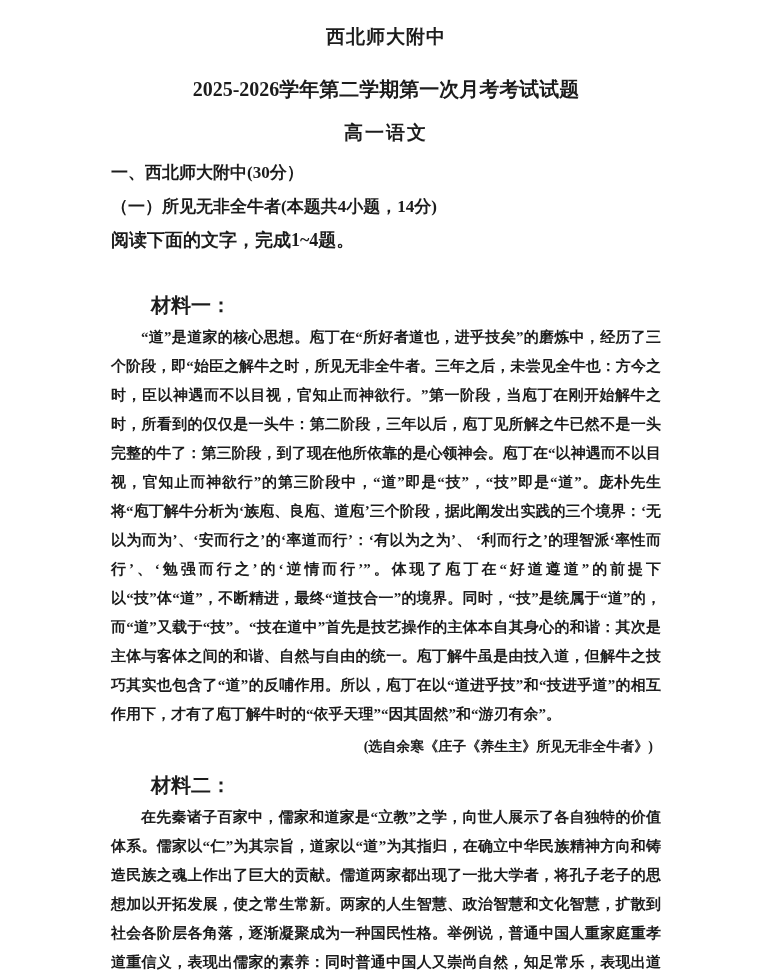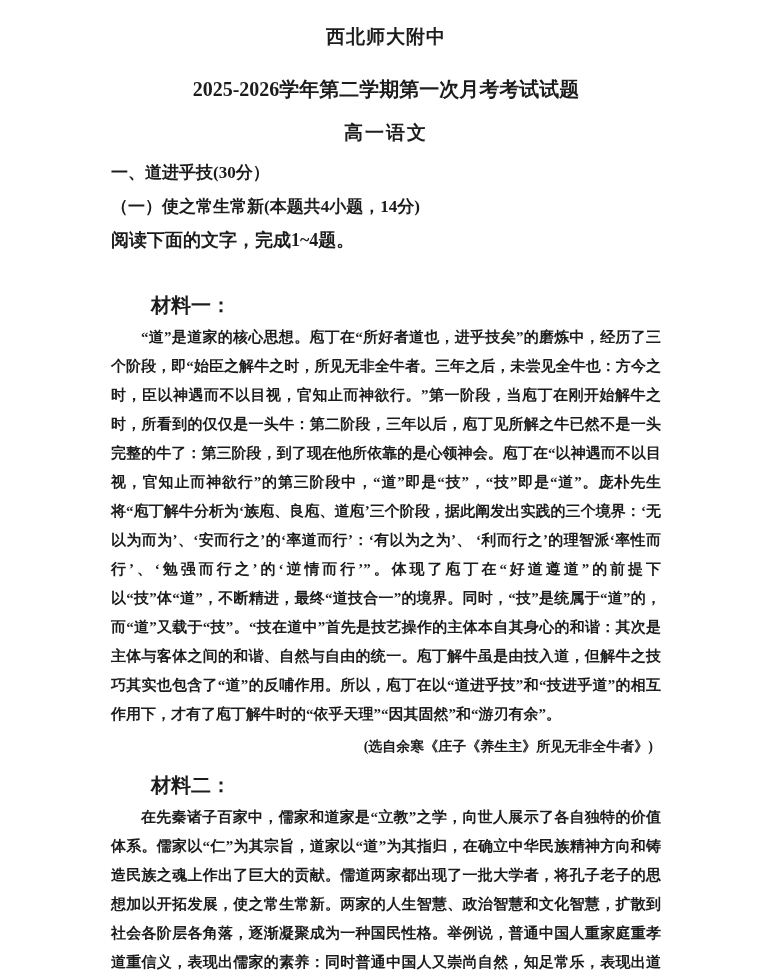--- a/index.html
+++ b/index.html
@@ -79,23 +79,23 @@
 <body>
 
 <div class="page">
 
   <h1 class="title-school">西北师大附中</h1>
 
   <h2 class="title-exam">2025-2026学年第二学期第一次月考考试试题</h2>
 
   <h2 class="title-subject">高一语文</h2>
 
-  <p class="section-heading">一、道进乎技(30分）</p>
+  <p class="section-heading">一、西北师大附中(30分）</p>
 
-  <p class="subsection-heading">（一）使之常生常新(本题共4小题，14分)</p>
+  <p class="subsection-heading">（一）所见无非全牛者(本题共4小题，14分)</p>
 
   <p class="instruction">阅读下面的文字，完成1~4题。</p>
 
   <p class="material-label">材料一：</p>
 
   <p class="body-para">“道”是道家的核心思想。庖丁在“所好者道也，进乎技矣”的磨炼中，经历了三个阶段，即“始臣之解牛之时，所见无非全牛者。三年之后，未尝见全牛也：方今之时，臣以神遇而不以目视，官知止而神欲行。”第一阶段，当庖丁在刚开始解牛之时，所看到的仅仅是一头牛：第二阶段，三年以后，庖丁见所解之牛已然不是一头完整的牛了：第三阶段，到了现在他所依靠的是心领神会。庖丁在“以神遇而不以目视，官知止而神欲行”的第三阶段中，“道”即是“技”，“技”即是“道”。庞朴先生将“庖丁解牛分析为‘族庖、良庖、道庖’三个阶段，据此阐发出实践的三个境界：‘无以为而为’、‘安而行之’的‘率道而行’：‘有以为之为’、 ‘利而行之’的理智派‘率性而行’、‘勉强而行之’的‘逆情而行’”。体现了庖丁在“好道遵道”的前提下以“技”体“道”，不断精进，最终“道技合一”的境界。同时，“技”是统属于“道”的，而“道”又载于“技”。“技在道中”首先是技艺操作的主体本自其身心的和谐：其次是主体与客体之间的和谐、自然与自由的统一。庖丁解牛虽是由技入道，但解牛之技巧其实也包含了“道”的反哺作用。所以，庖丁在以“道进乎技”和“技进乎道”的相互作用下，才有了庖丁解牛时的“依乎天理”“因其固然”和“游刃有余”。</p>
 
   <p class="attribution">(选自余寒《庄子《养生主》所见无非全牛者》)</p>
 
   <p class="material-label material2-label">材料二：</p>

